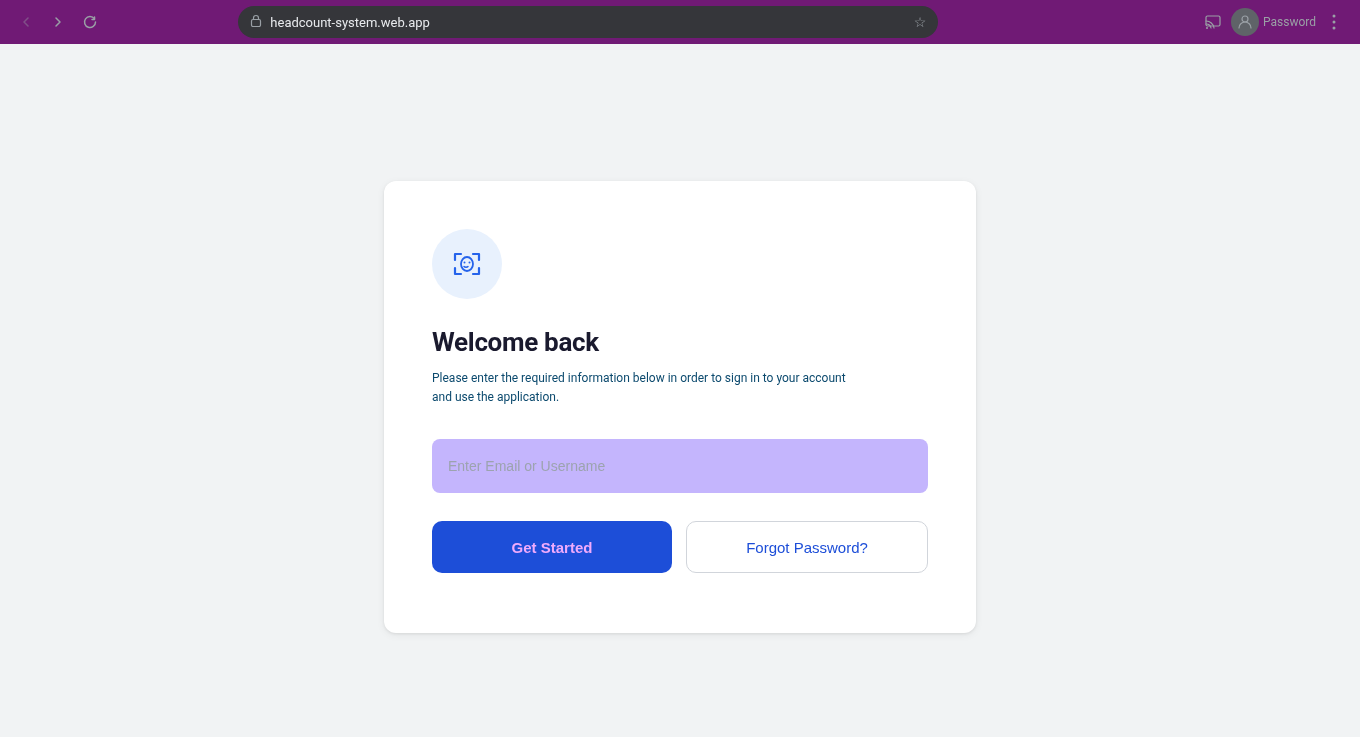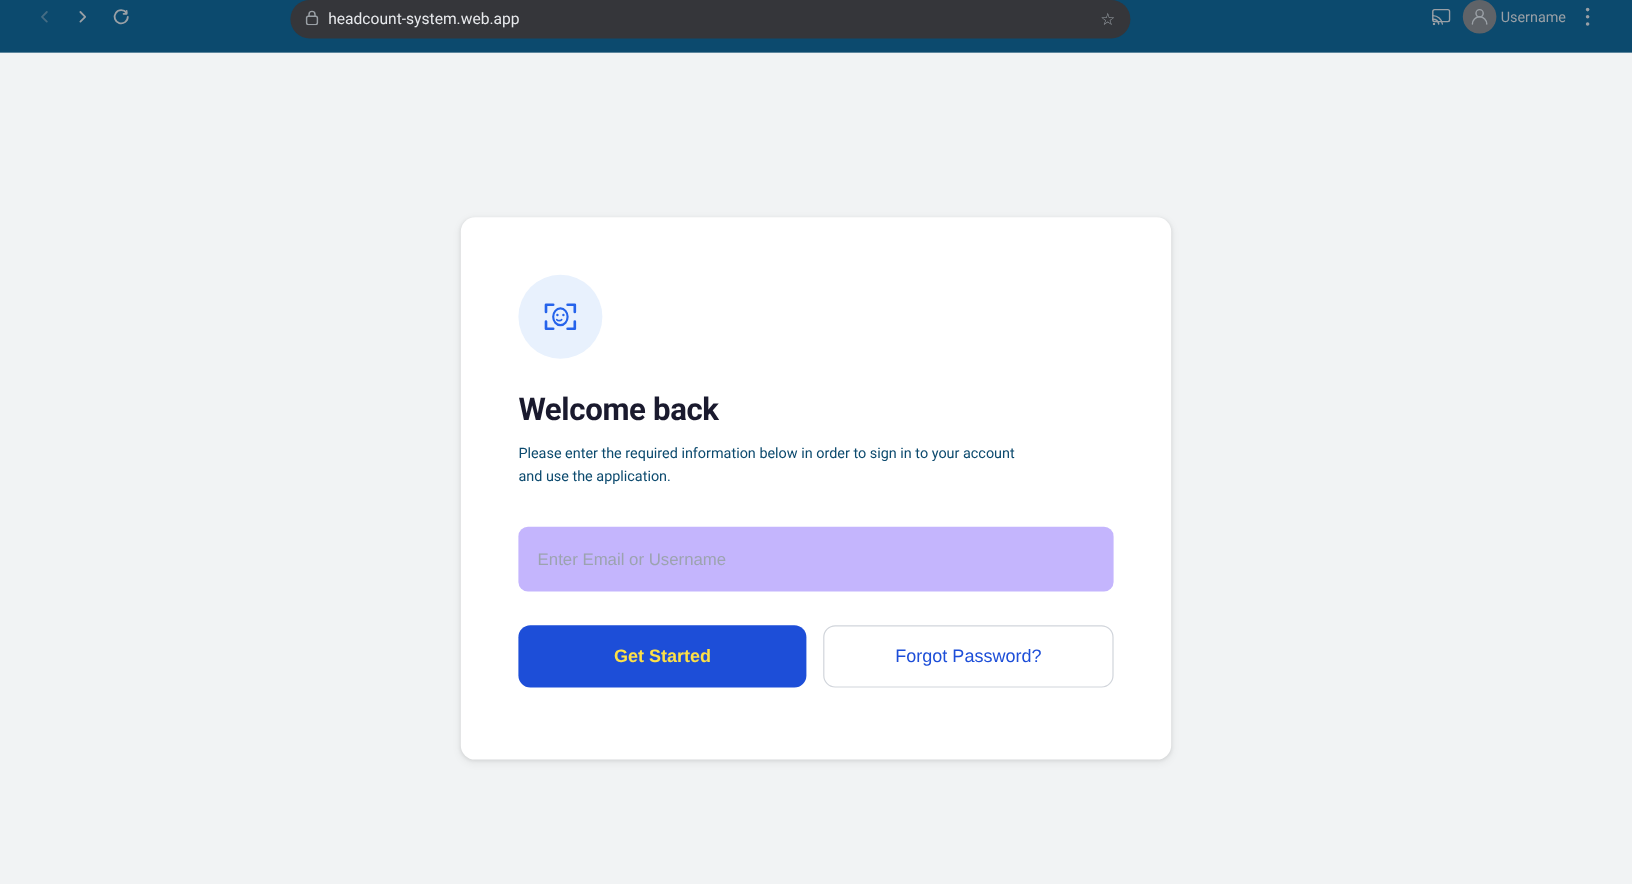--- a/index.html
+++ b/index.html
@@ -12,25 +12,25 @@
       font-family: -apple-system, BlinkMacSystemFont, 'Segoe UI', Roboto, sans-serif;
       background: #f1f3f4;
       display: flex;
       flex-direction: column;
       height: 737px;
       overflow: hidden;
     }
 
     
     .browser-chrome {
-      background: #0c4a6e;
+      background: #701a75;
       height: 44px;
       display: flex;
-      align-items: flex-start;
-      padding: 0 23px;
+      align-items: center;
+      padding: 0 12px;
       gap: 8px;
       flex-shrink: 0;
     }
 
     .browser-nav-buttons {
       display: flex;
       gap: 4px;
       align-items: center;
     }
 
@@ -198,21 +198,21 @@
       gap: 14px;
       margin-top: 28px;
     }
 
     .btn-get-started {
       flex: 1;
       height: 52px;
       border-radius: 10px;
       border: none;
       background: #1d4ed8;
-      color: #fde047;
+      color: #f0abfc;
       font-size: 15px;
       font-weight: 600;
       cursor: pointer;
       transition: background 0.2s;
     }
 
     .btn-forgot-password {
       flex: 1;
       height: 52px;
       border-radius: 10px;
@@ -268,21 +268,21 @@
         <path d="M1 6a8 8 0 0 1 8 7" stroke="#9aa0a6" stroke-width="1.2" stroke-linecap="round"></path>
         <circle cx="2" cy="13" r="1" fill="#9aa0a6"></circle>
       </svg>
     </button>
     <div class="profile-btn">
       <svg width="16" height="16" viewBox="0 0 16 16" fill="none">
         <circle cx="8" cy="5" r="3" stroke="#9aa0a6" stroke-width="1.2"></circle>
         <path d="M2 14c0-3.3 2.7-6 6-6s6 2.7 6 6" stroke="#9aa0a6" stroke-width="1.2" stroke-linecap="round"></path>
       </svg>
     </div>
-    <span class="incognito-label">Username</span>
+    <span class="incognito-label">Password</span>
     <button class="browser-action-btn">
       <svg width="4" height="16" viewBox="0 0 4 16" fill="none">
         <circle cx="2" cy="2" r="1.5" fill="#9aa0a6"></circle>
         <circle cx="2" cy="8" r="1.5" fill="#9aa0a6"></circle>
         <circle cx="2" cy="14" r="1.5" fill="#9aa0a6"></circle>
       </svg>
     </button>
   </div>
 </div>
 

